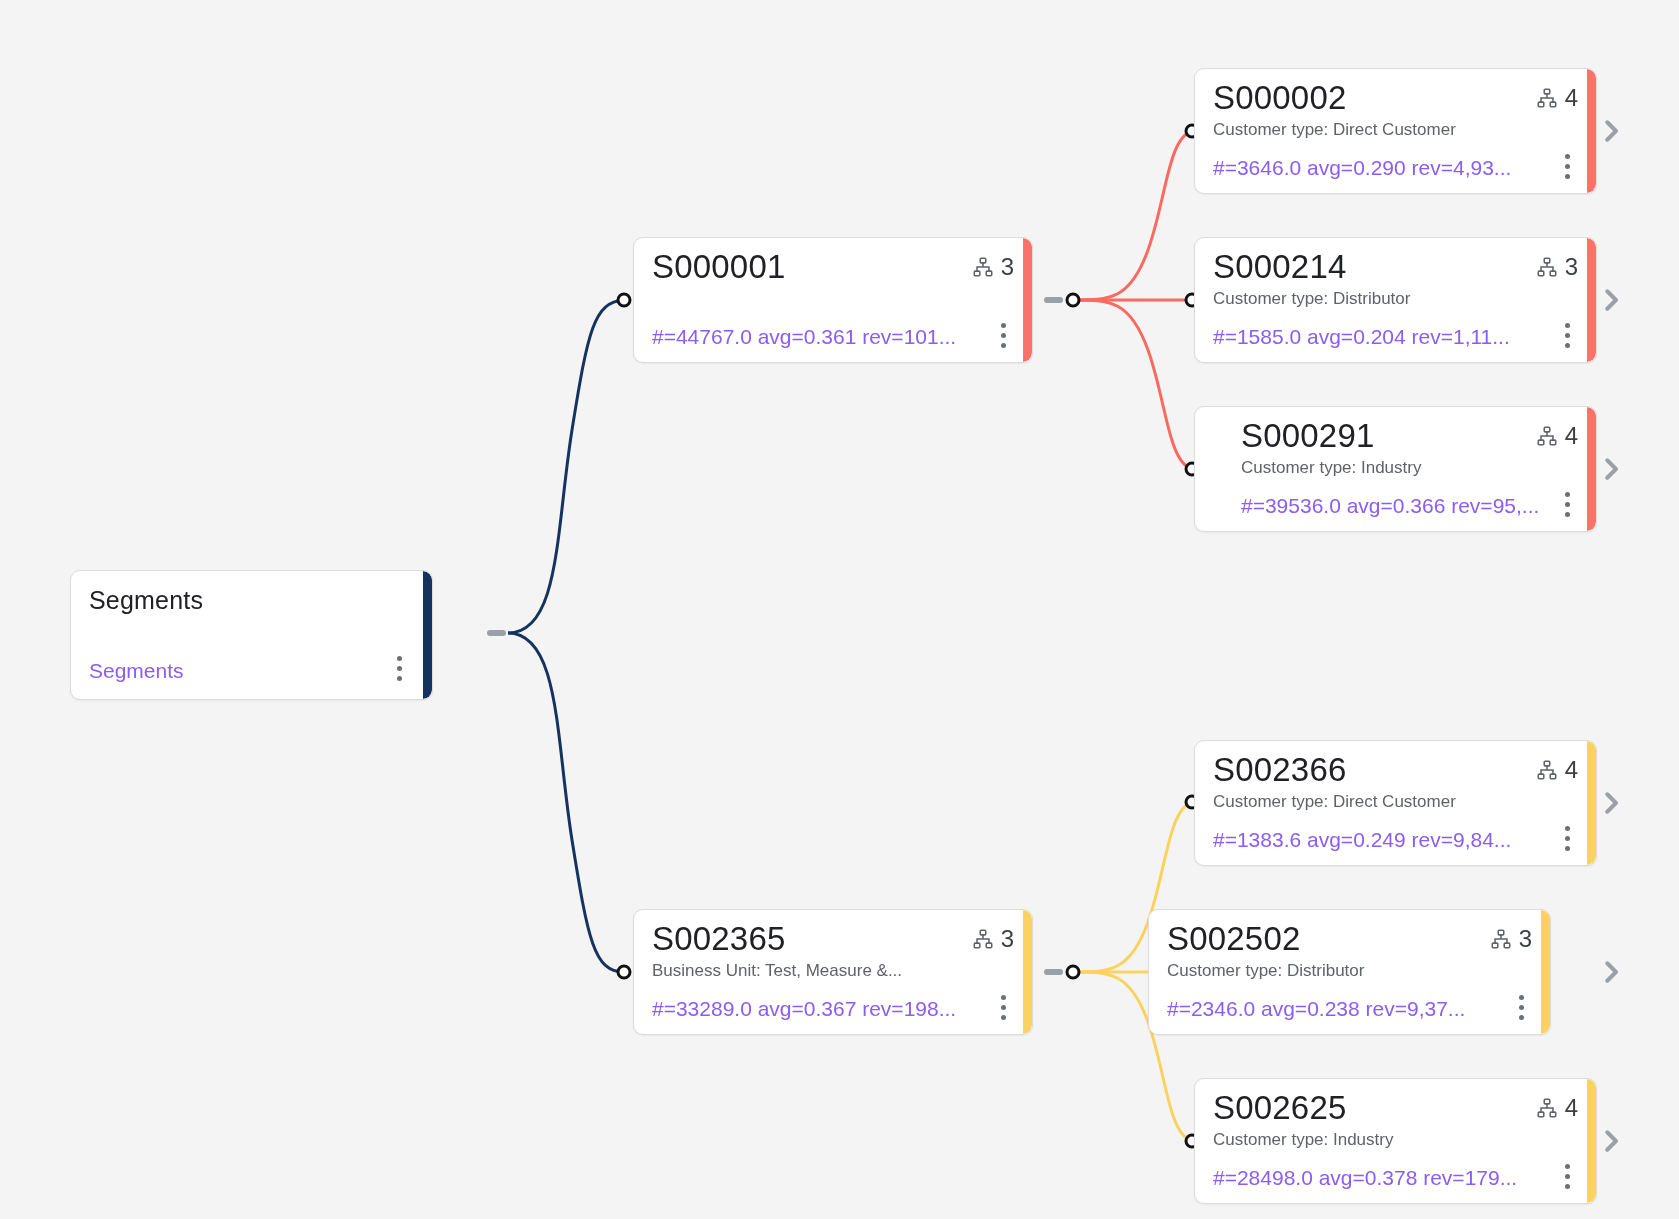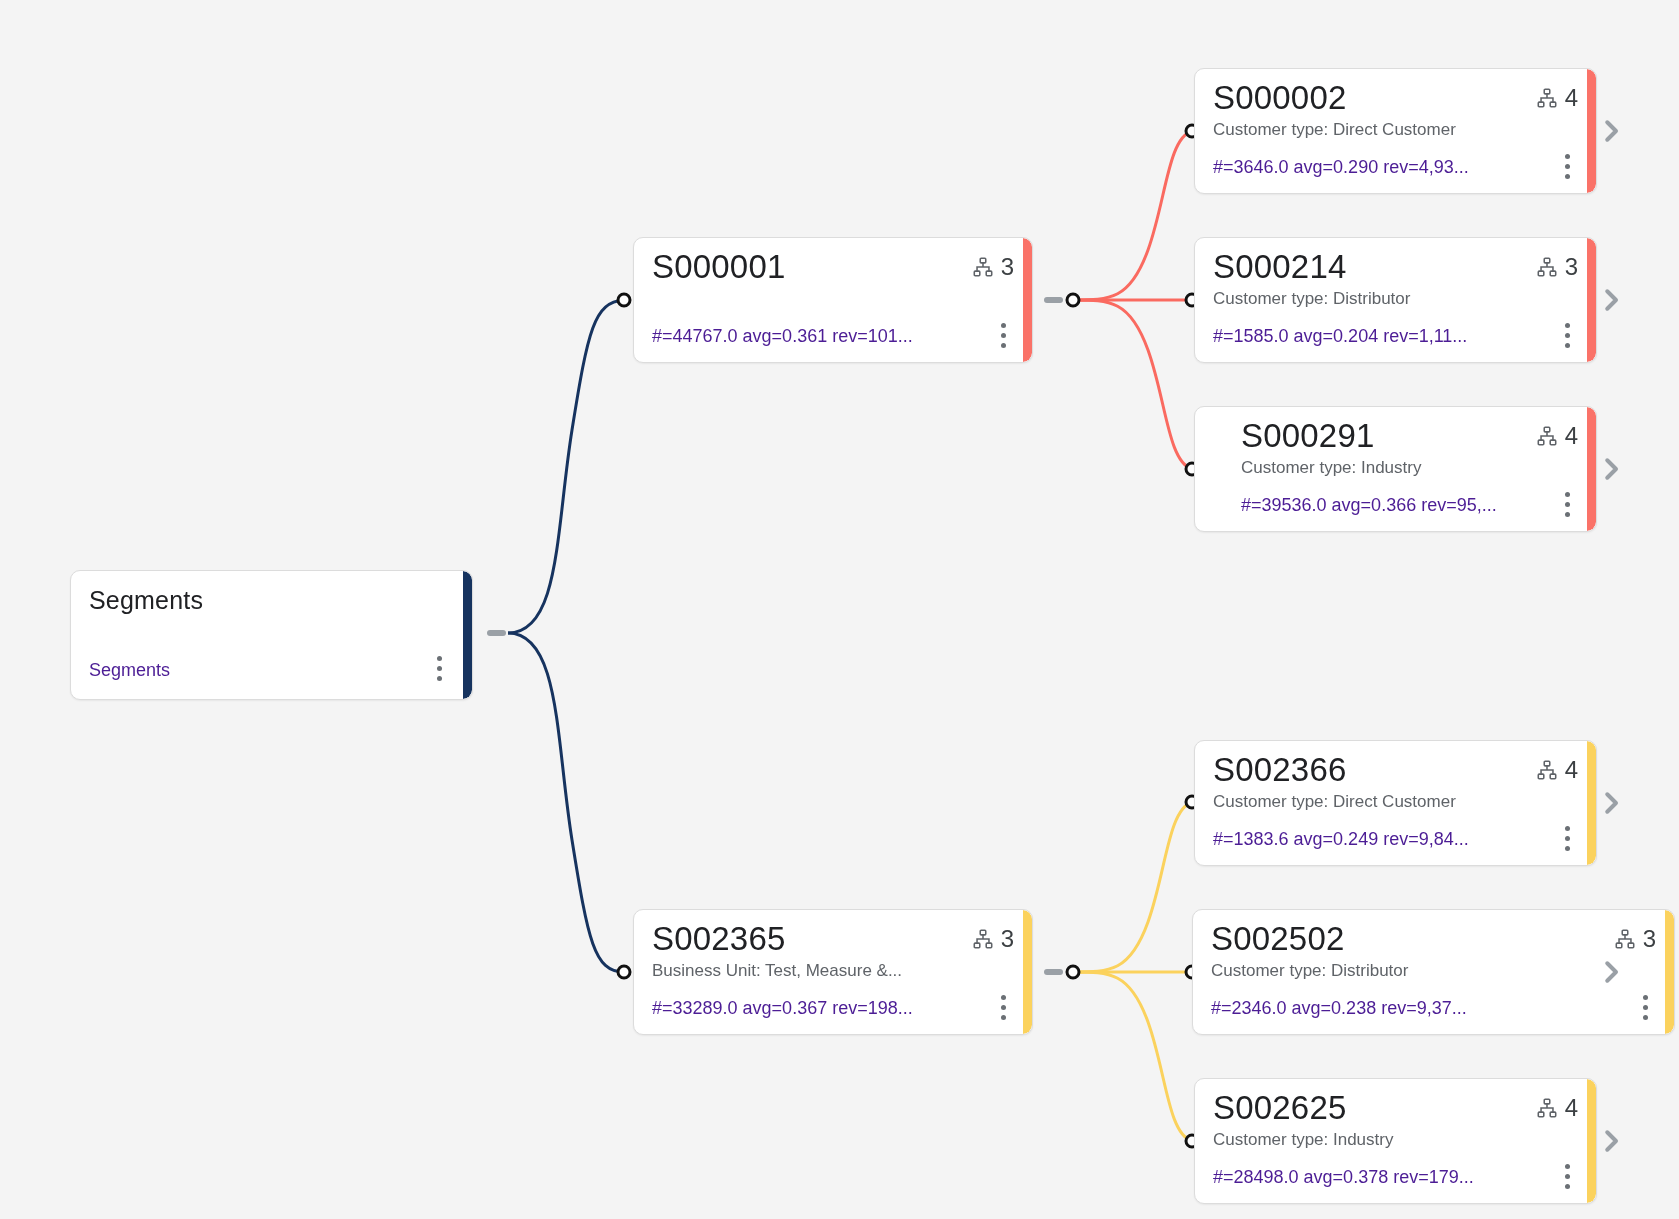--- a/index.html
+++ b/index.html
@@ -37,21 +37,21 @@
   .badge-count { font-size: 24px; line-height: 26px; color: #3c4043; }
   .tree-icon { display: block; }
 
   .card-sub {
     font-size: 17px; line-height: 26px; color: #5f6368;
     white-space: nowrap; overflow: hidden; text-overflow: ellipsis;
     margin-top: 4px; padding-right: 8px;
   }
   .card-metrics {
     position: absolute; left: 18px; bottom: 13px;
-    font-size: 18px; line-height: 25px; color: #4c1d95; white-space: nowrap;
+    font-size: 21px; line-height: 25px; color: #8b5cf6; white-space: nowrap;
   }
   .kebab {
     position: absolute; right: 26px; bottom: 14px;
     width: 6px; display: flex; flex-direction: column; gap: 5px; align-items: center;
   }
   .kebab i { display: block; width: 5px; height: 5px; border-radius: 50%; background: #6b7075; }
 
   
   .card.root .card-title { font-size: 25px; }
   .card.root .card-metrics { bottom: 16px; }
@@ -91,21 +91,21 @@
     <circle cx="1073" cy="300" r="6" fill="#ffffff" stroke="#111111" stroke-width="3"></circle>
     <circle cx="1073" cy="972" r="6" fill="#ffffff" stroke="#111111" stroke-width="3"></circle>
     <circle cx="1192" cy="131" r="6" fill="#ffffff" stroke="#111111" stroke-width="3"></circle>
     <circle cx="1192" cy="300" r="6" fill="#ffffff" stroke="#111111" stroke-width="3"></circle>
     <circle cx="1192" cy="469" r="6" fill="#ffffff" stroke="#111111" stroke-width="3"></circle>
     <circle cx="1192" cy="802" r="6" fill="#ffffff" stroke="#111111" stroke-width="3"></circle>
     <circle cx="1192" cy="972" r="6" fill="#ffffff" stroke="#111111" stroke-width="3"></circle>
     <circle cx="1192" cy="1141" r="6" fill="#ffffff" stroke="#111111" stroke-width="3"></circle>
   </svg>
 
-  <div class="card root" style="left:70px; top:570px; width:403px; height:130px;">
+  <div class="card root" style="left:70px; top:570px; width:363px; height:130px;">
     <div class="card-inner">
       <div class="card-head">
         <div class="card-title">Segments</div>
       </div>
       <div class="card-metrics">Segments</div>
       <div class="kebab">
           <i></i>
           <i></i>
           <i></i>
         </div>
@@ -278,21 +278,21 @@
         </div>
     </div>
     <div class="accent" style="background:#fbd25d;"></div>
   </div>
   <div class="chev" style="left:1596px; top:788px;">
     <svg width="30" height="30" viewBox="0 0 24 24" fill="none" stroke="#9aa0a6" stroke-width="3.2" stroke-linecap="round" stroke-linejoin="round">
         <path d="M9 5 l7 7 -7 7"></path>
       </svg>
   </div>
 
-  <div class="card" style="left:1192px; top:909px; width:483px; height:126px;">
+  <div class="card" style="left:1148px; top:909px; width:403px; height:126px;">
     <div class="card-inner">
       <div class="card-head">
         <div class="card-title">S002502</div>
         <div class="badge">
           <svg class="tree-icon" width="22" height="22" viewBox="0 0 24 24" fill="none" stroke="#5f6368" stroke-width="1.7">
             <rect x="9" y="2.5" width="6" height="5" rx="1"></rect>
               <rect x="2.5" y="16.5" width="6" height="5" rx="1"></rect>
             <rect x="15.5" y="16.5" width="6" height="5" rx="1"></rect>
               <path d="M12 7.5 V12 M5.5 16.5 V12 H18.5 V16.5"></path>
           </svg>

